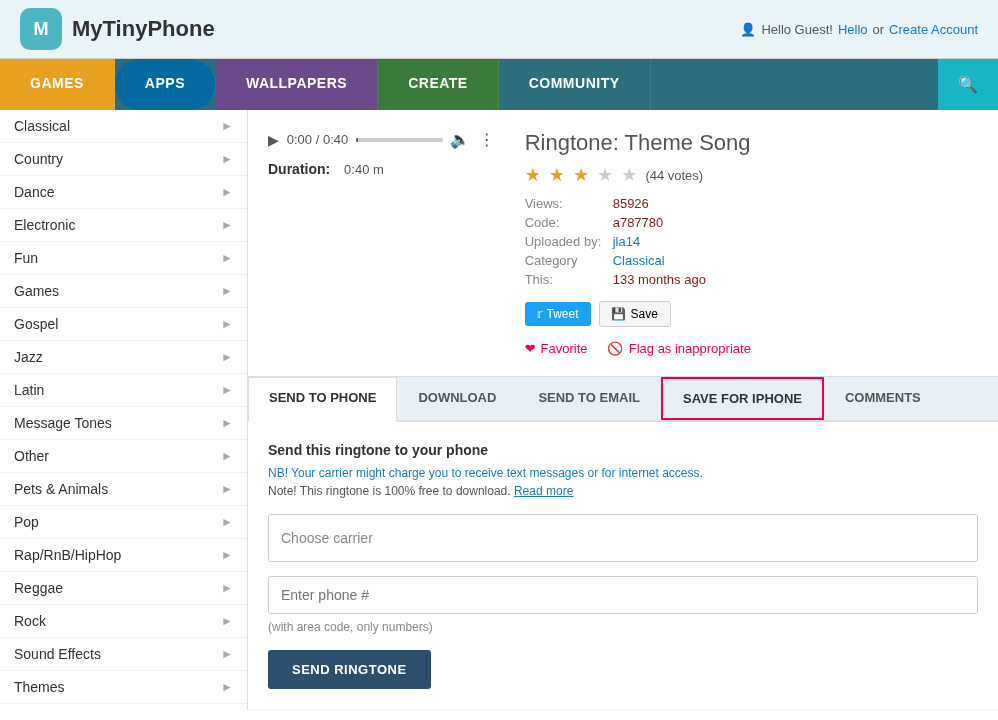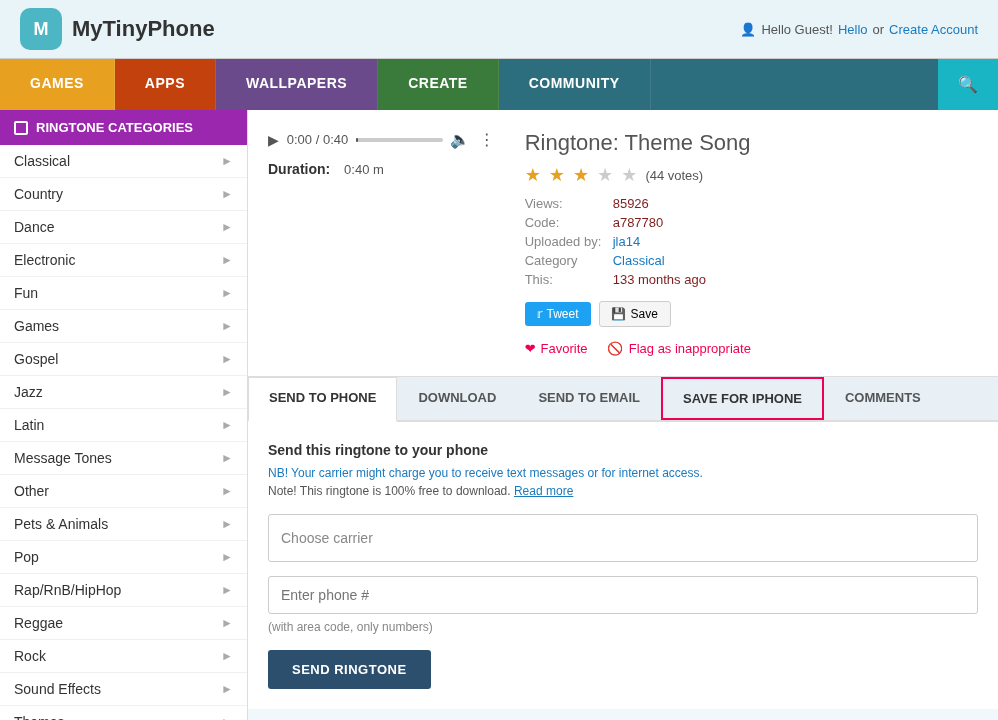--- a/index.html
+++ b/index.html
@@ -54,21 +54,21 @@
     .nav-item {
       padding: 16px 30px;
       color: white;
       font-weight: bold;
       font-size: 14px;
       cursor: pointer;
       letter-spacing: 0.5px;
       border-right: 1px solid rgba(255,255,255,0.1);
     }
     .nav-item.games { background: #e8a020; }
-    .nav-item.apps { background: #c2410c; }
+    .nav-item.apps { background: #0369a1; border-radius: 25px; }
     .nav-item.ringtones { background: #4a90a0; }
     .nav-item.wallpapers { background: #6a4a8a; }
     .nav-item.create { background: #3a7a3a; }
     .nav-item.community { background: #2d6e7e; }
     #search-btn {
       background: #1ab5c5;
       border: none;
       color: white;
       padding: 16px 20px;
       cursor: pointer;
@@ -353,24 +353,20 @@
   <div class="nav-item apps">APPS</div>
   <div class="nav-item wallpapers">WALLPAPERS</div>
   <div class="nav-item create">CREATE</div>
   <div class="nav-item community">COMMUNITY</div>
   <button id="search-btn">🔍</button>
 </div>
 
 <div id="main">
 
   <div id="sidebar">
-    <div id="sidebar-header">
-      <span class="rect-icon"></span>
-      <span>RINGTONE CATEGORIES</span>
-    </div>
     <div class="sidebar-item">
       <span>Classical</span>
       <span class="sidebar-arrow">►</span>
     </div>
     <div class="sidebar-item">
       <span>Country</span>
       <span class="sidebar-arrow">►</span>
     </div>
     <div class="sidebar-item">
       <span>Dance</span>

